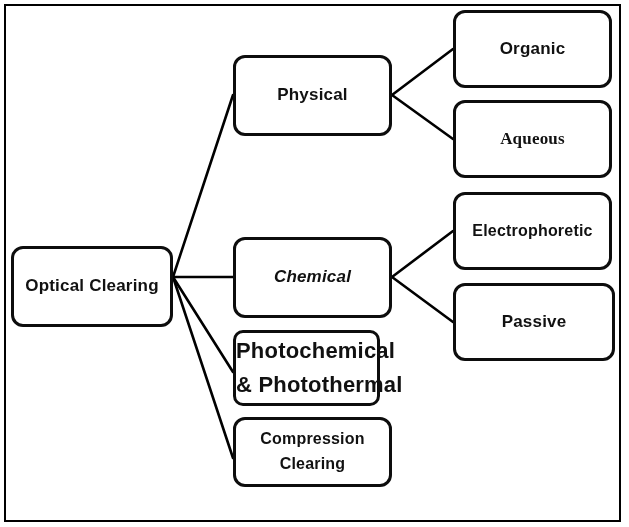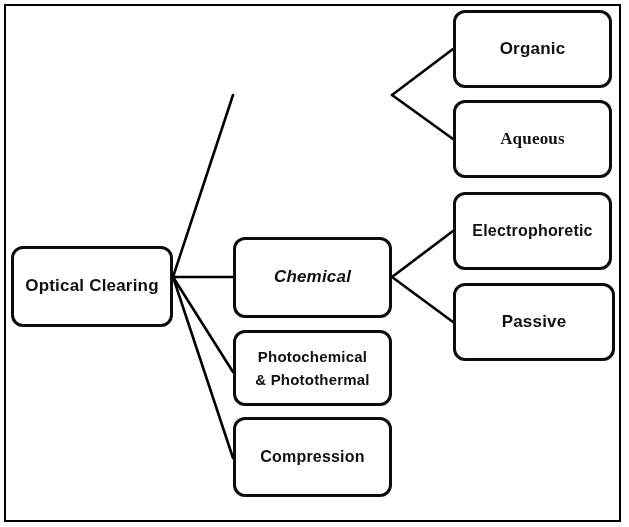--- a/index.html
+++ b/index.html
@@ -47,22 +47,22 @@
     letter-spacing: 0.2px;
     line-height: 1.55;
   }
   .node .line-text {
     display: block;
     white-space: nowrap;
   }
   .n-root      { left: 11px;  top: 246px; width: 162px; height: 81px;  font-size: 17px; }
   .n-physical  { left: 233px; top: 55px;  width: 159px; height: 81px;  font-size: 17px; }
   .n-chemical  { left: 233px; top: 237px; width: 159px; height: 81px;  font-size: 17px; font-style: italic; }
-  .n-photo     { left: 233px; top: 330px; width: 159px; height: 76px;  font-size: 15px; }
-  .n-compress  { left: 233px; top: 417px; width: 159px; height: 80px;  font-size: 16px; }
+  .n-photo     { left: 233px; top: 330px; width: 147px; height: 76px;  font-size: 22px; border-radius: 10px; }
+  .n-compress  { left: 233px; top: 417px; width: 159px; height: 70px;  font-size: 16px; }
   .n-organic   { left: 453px; top: 10px;  width: 159px; height: 78px;  font-size: 17px; }
   .n-aqueous   { left: 453px; top: 100px; width: 159px; height: 78px;  font-size: 17px; font-family: Liberation Serif, serif; }
   .n-electro   { left: 453px; top: 192px; width: 159px; height: 78px;  font-size: 16px; }
   .n-passive   { left: 453px; top: 283px; width: 162px; height: 78px;  font-size: 17px; }
 </style>
 </head>
 <body>
 
 <div id="canvas">
 
@@ -78,32 +78,36 @@
       <line x1="392" y1="95" x2="453" y2="139"></line>
       <line x1="392" y1="277" x2="453" y2="231"></line>
       <line x1="392" y1="277" x2="453" y2="322"></line>
     </g>
   </svg>
 
   <div class="node n-root">
     <span class="line-text">Optical Clearing</span>
   </div>
 
+  <div class="node n-physical">
+    <span class="line-text">Physical</span>
+  </div>
 
   <div class="node n-chemical">
     <span class="line-text">Chemical</span>
   </div>
 
   <div class="node n-photo">
     <span class="line-text">Photochemical</span>
     <span class="line-text">&amp; Photothermal</span>
   </div>
 
   <div class="node n-compress">
     <span class="line-text">Compression</span>
+    <span class="line-text">Clearing</span>
   </div>
 
   <div class="node n-organic">
     <span class="line-text">Organic</span>
   </div>
 
   <div class="node n-aqueous">
     <span class="line-text">Aqueous</span>
   </div>
 

